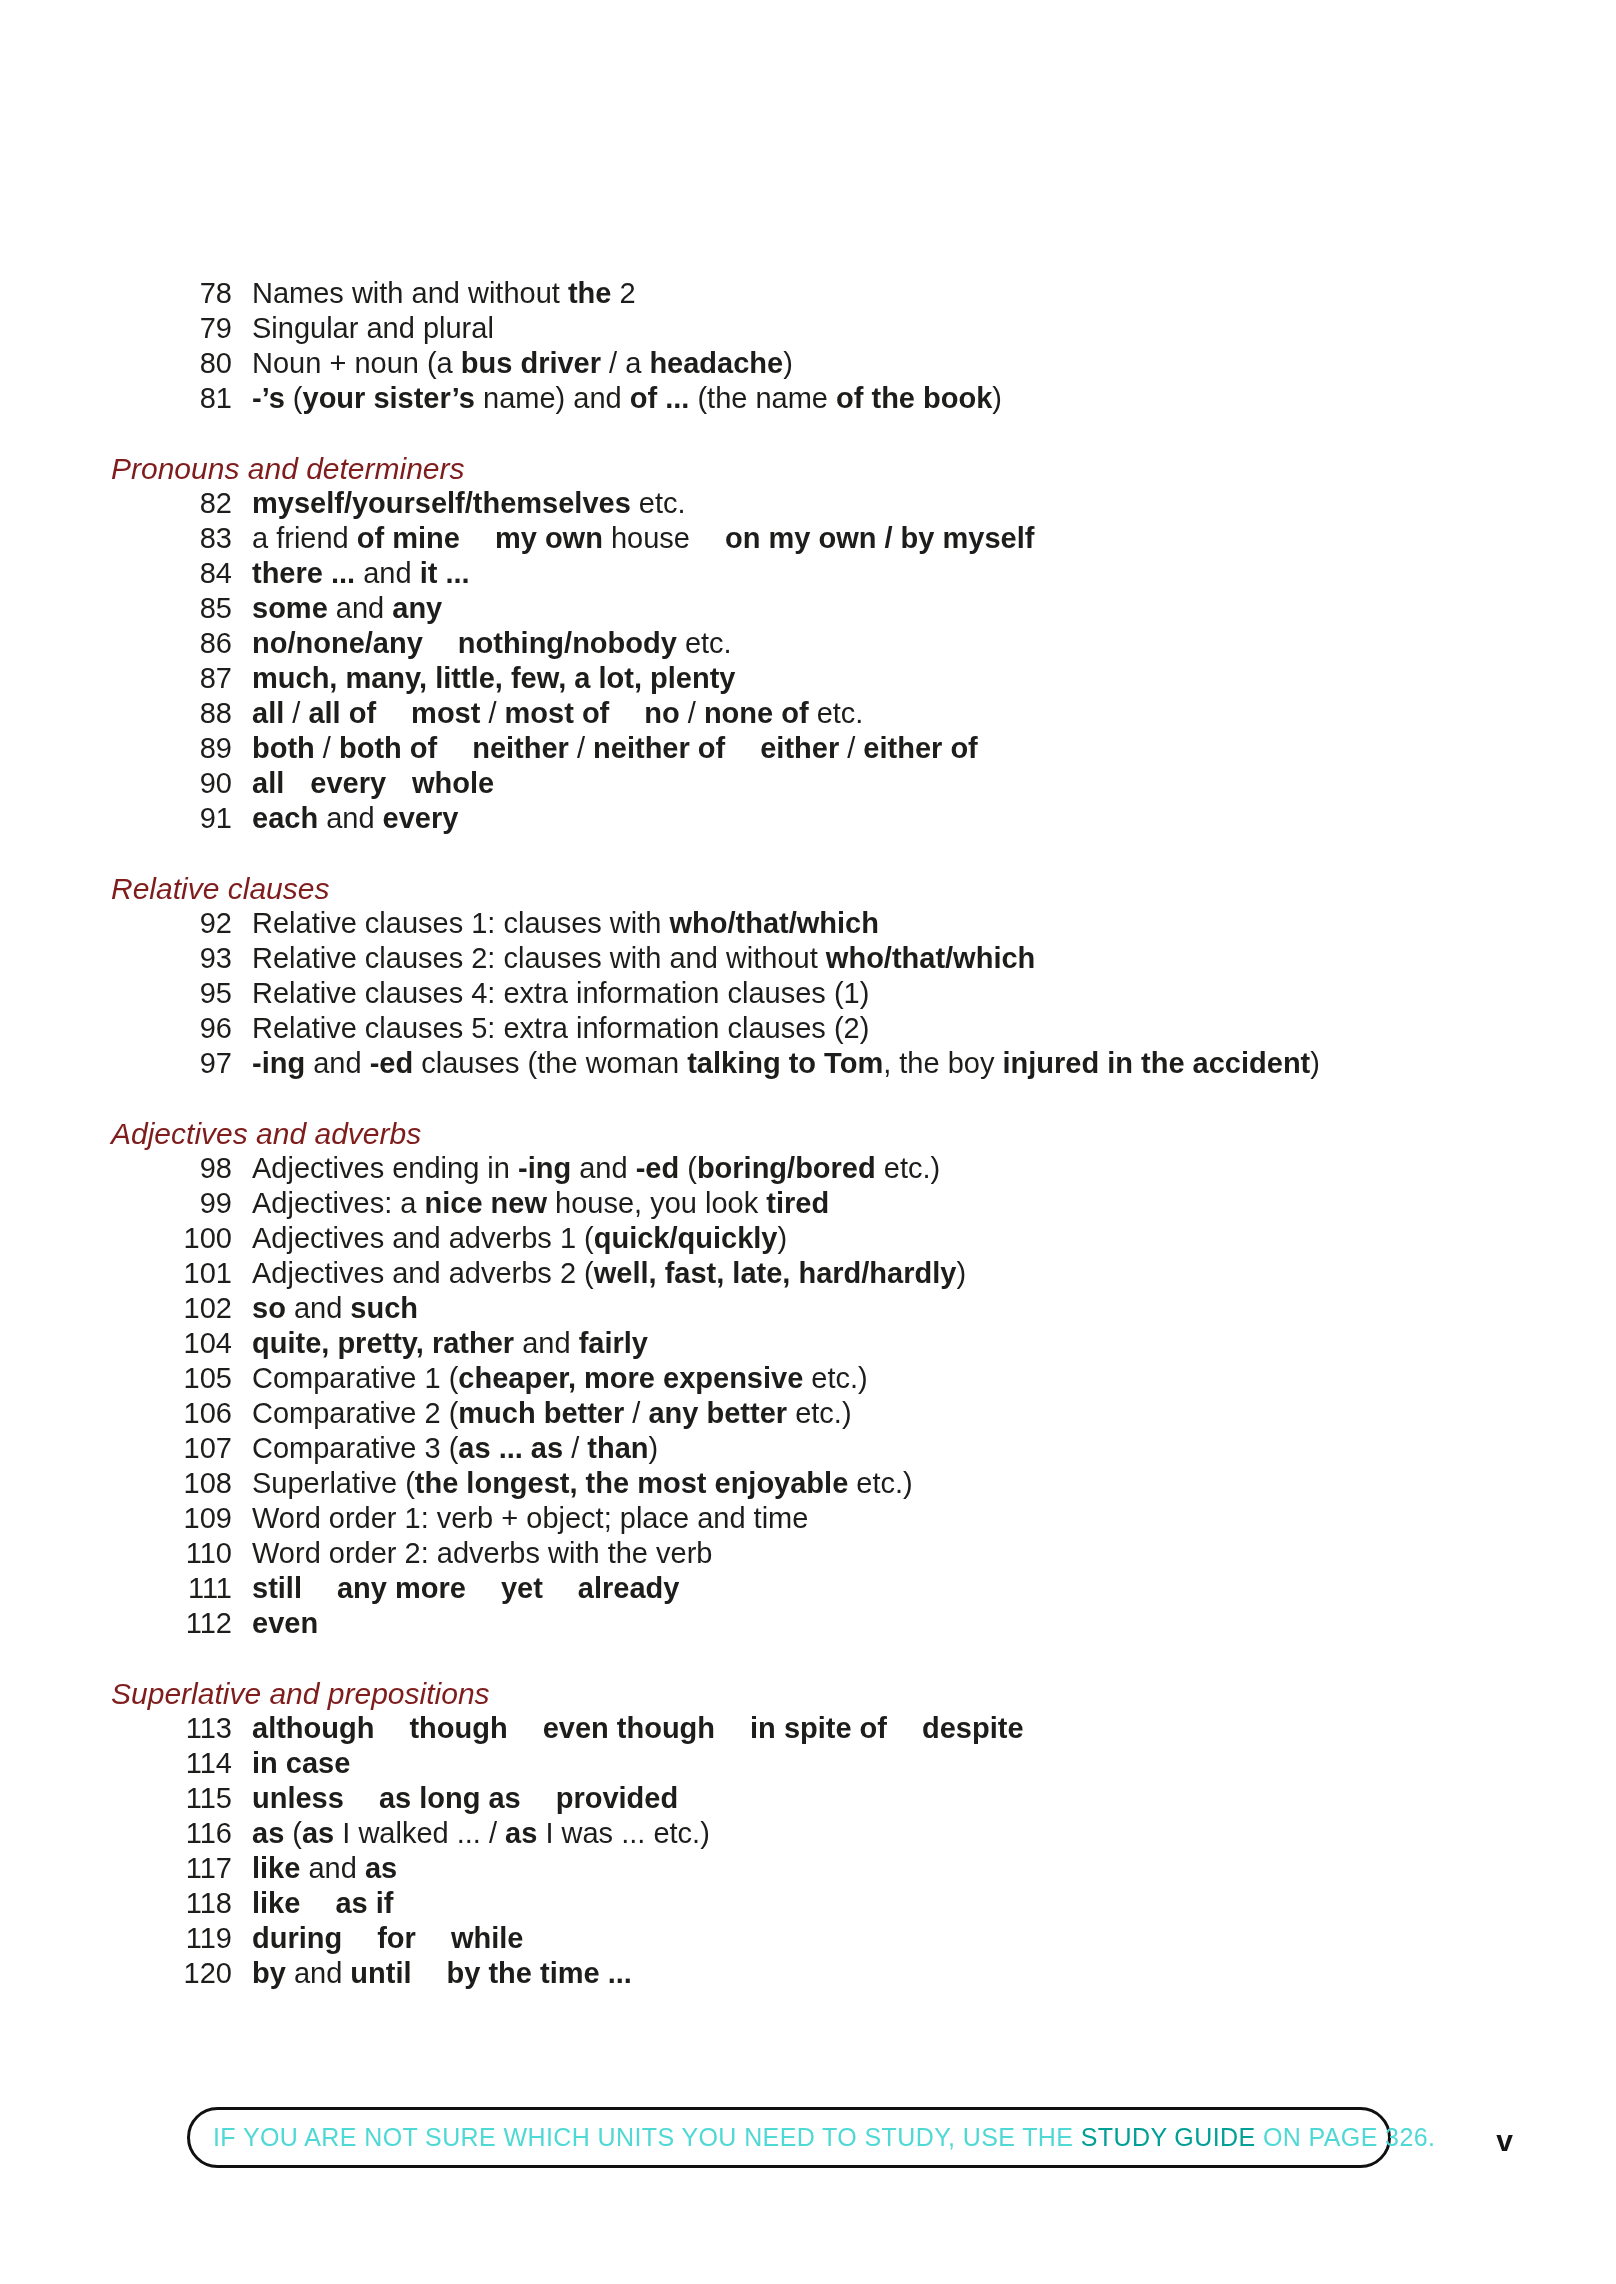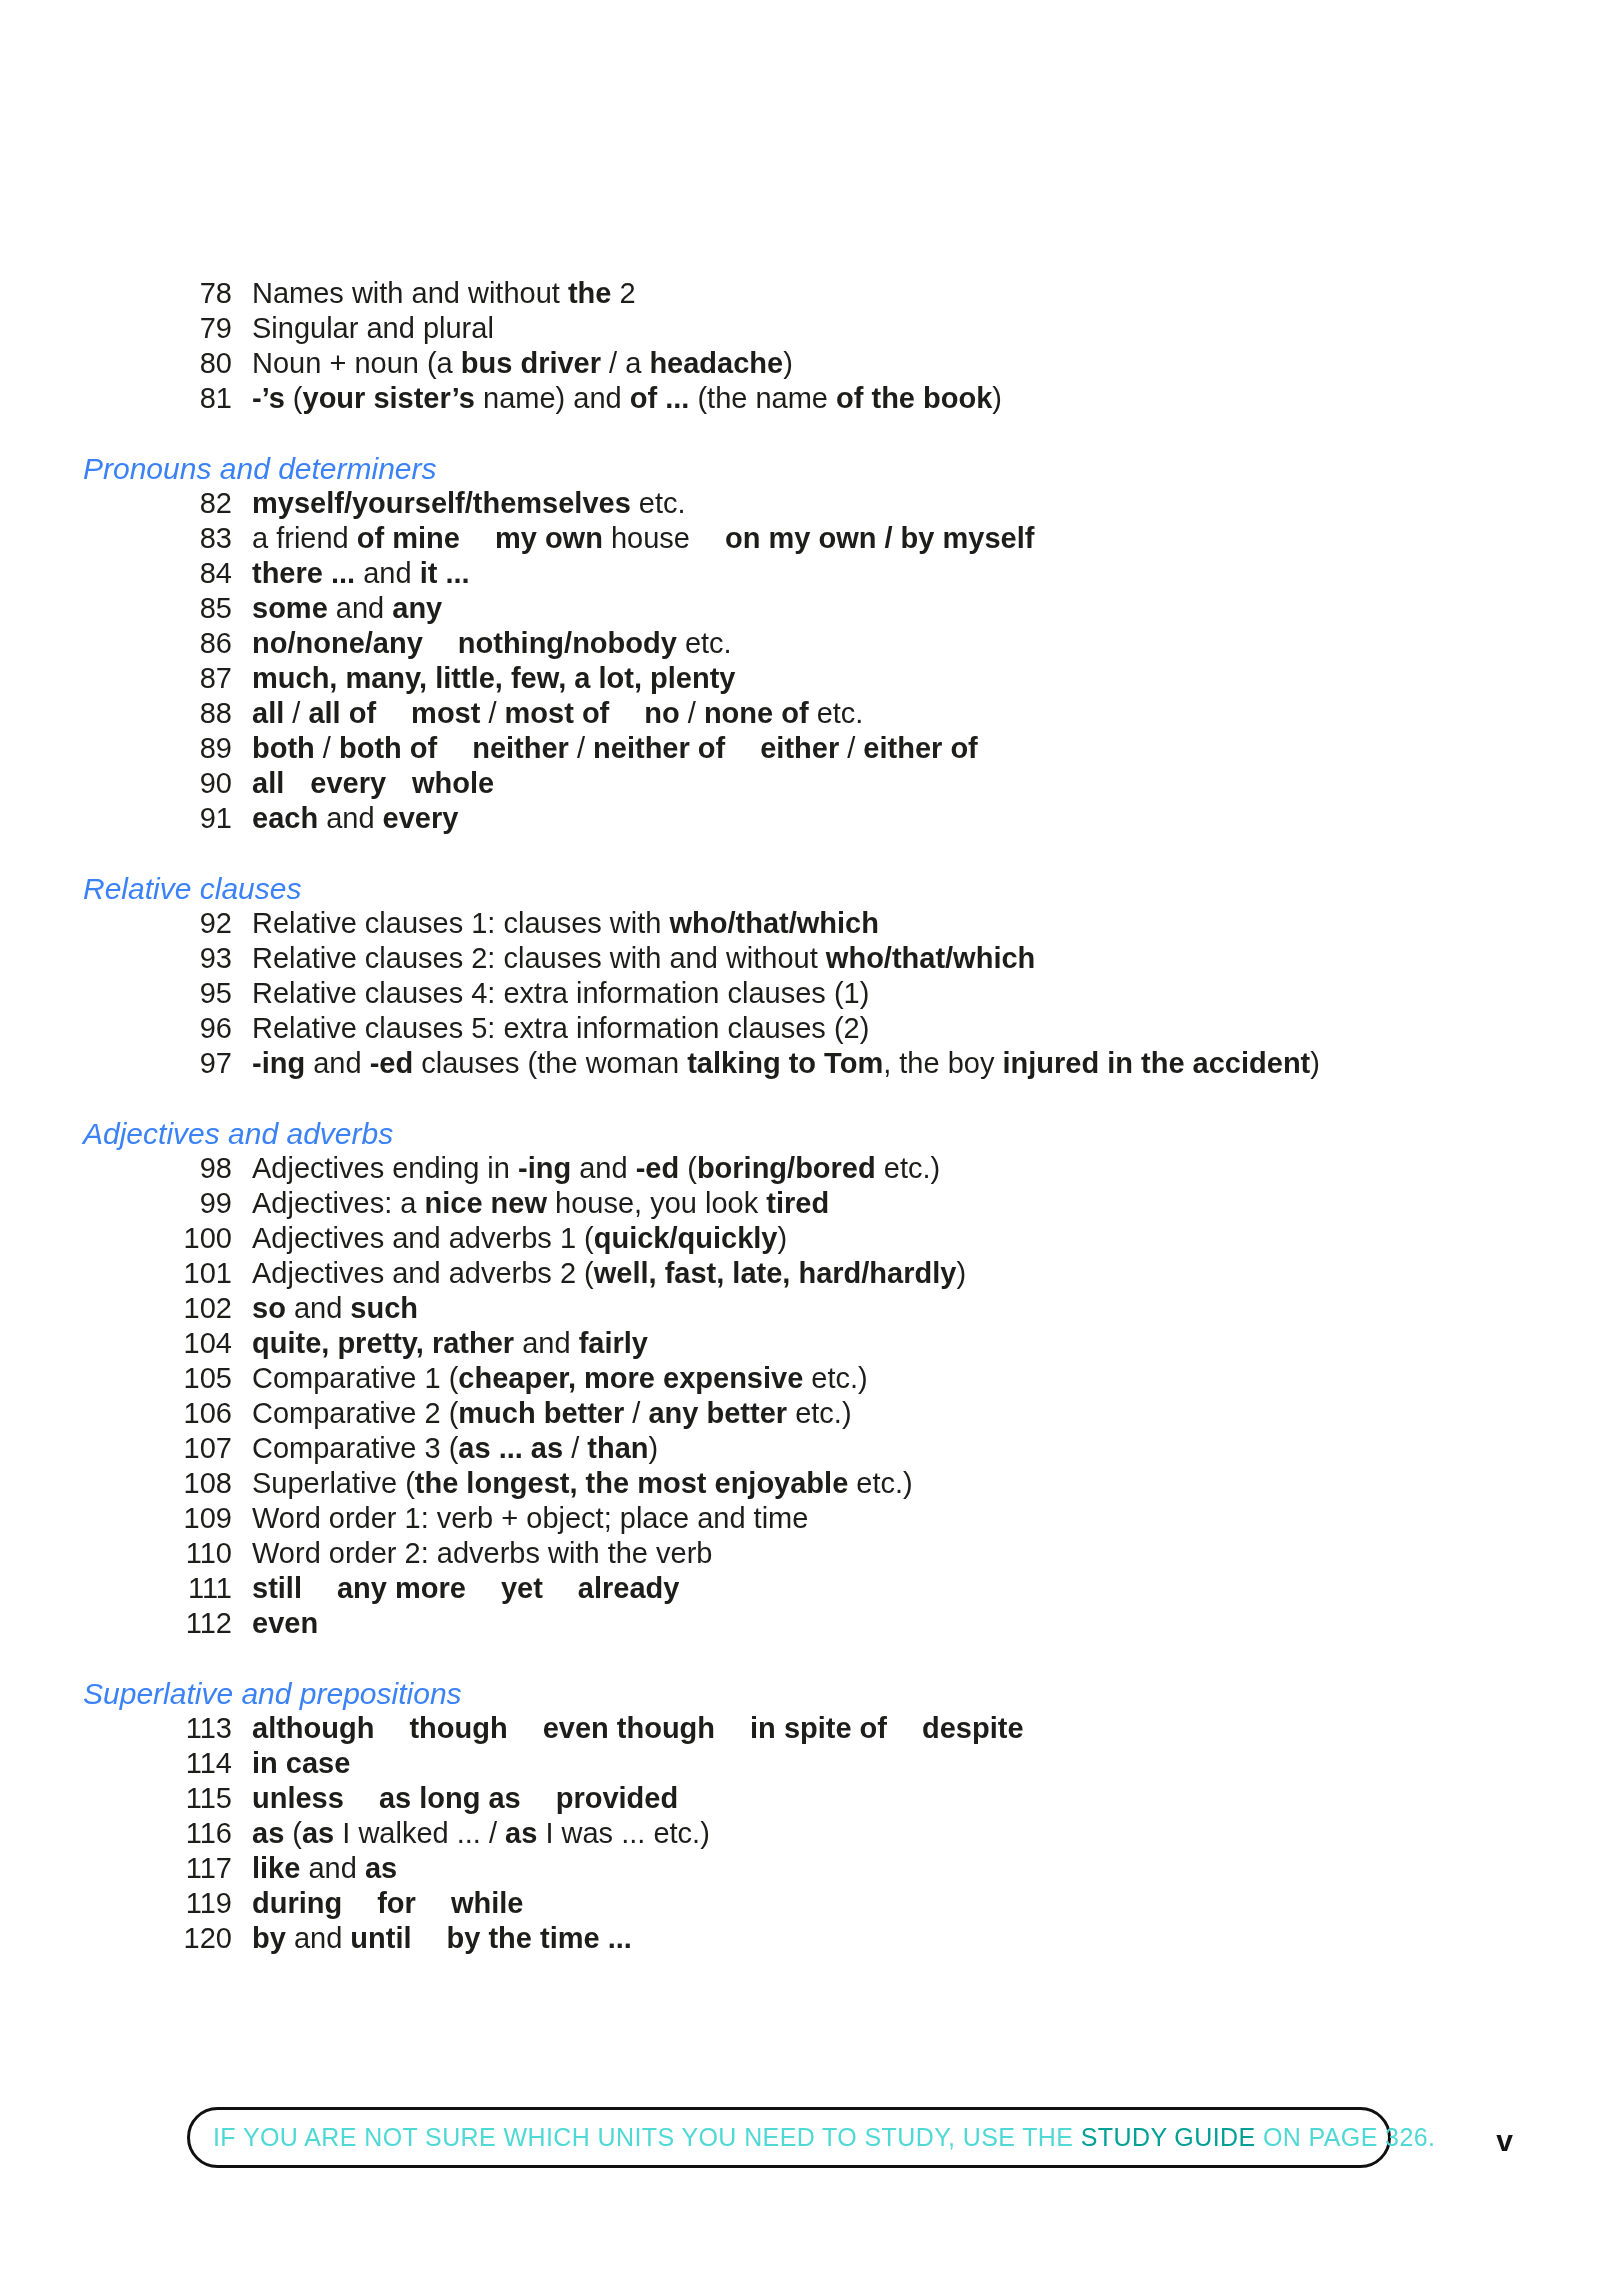--- a/index.html
+++ b/index.html
@@ -8,22 +8,22 @@
     font-family:"Liberation Sans",sans-serif;color:var(--ink,#1d1d1b);overflow:hidden;
   }
   .toc{position:absolute;left:0;top:276px;}
   .row{white-space:nowrap;font-size:29px;line-height:35px;height:35px;}
   .num{display:inline-block;width:232px;text-align:right;font-weight:400;}
   .txt{margin-left:20px;}
   .txt b{font-weight:700;}
   .g{display:inline-block;width:35px;}
   .g-sm{width:26px;}
   .heading{
-    margin-top:35px;padding-left:83px;font-style:italic;
-    font-size:30px;line-height:35px;height:35px;color:#3b82f6;
+    margin-top:35px;padding-left:111px;font-style:italic;
+    font-size:30px;line-height:35px;height:35px;color:#7f1d1d;
   }
   .note{
     position:absolute;left:187px;top:2107px;width:1204px;height:61px;
     box-sizing:border-box;border:3.8px solid #101010;border-radius:32px;
     display:flex;align-items:center;padding:0 23px;background:#ffffff;
     font-size:25px;letter-spacing:0.4px;white-space:nowrap;
   }
   .note .lt{color:var(--note-light,#4fd9d5);}
   .note .hl{color:var(--note-dark,#00a096);font-weight:400;}
   .pageno{
@@ -71,20 +71,21 @@
       <div class="row"><span class="num">109</span><span class="txt"><span>Word order 1: verb + object; place and time</span></span></div>
       <div class="row"><span class="num">110</span><span class="txt"><span>Word order 2: adverbs with the verb</span></span></div>
       <div class="row"><span class="num">111</span><span class="txt"><b>still</b><span class="g"></span><b>any more</b><span class="g"></span><b>yet</b><span class="g"></span><b>already</b></span></div>
       <div class="row"><span class="num">112</span><span class="txt"><b>even</b></span></div>
       <div class="heading">Superlative and prepositions</div>
       <div class="row"><span class="num">113</span><span class="txt"><b>although</b><span class="g"></span><b>though</b><span class="g"></span><b>even though</b><span class="g"></span><b>in spite of</b><span class="g"></span><b>despite</b></span></div>
       <div class="row"><span class="num">114</span><span class="txt"><b>in case</b></span></div>
       <div class="row"><span class="num">115</span><span class="txt"><b>unless</b><span class="g"></span><b>as long as</b><span class="g"></span><b>provided</b></span></div>
       <div class="row"><span class="num">116</span><span class="txt"><b>as</b><span> (</span><b>as</b><span> I walked ... / </span><b>as</b><span> I was ... etc.)</span></span></div>
       <div class="row"><span class="num">117</span><span class="txt"><b>like</b><span> and </span><b>as</b></span></div>
+      <div class="row"><span class="num">118</span><span class="txt"><b>like</b><span class="g"></span><b>as if</b></span></div>
       <div class="row"><span class="num">119</span><span class="txt"><b>during</b><span class="g"></span><b>for</b><span class="g"></span><b>while</b></span></div>
       <div class="row"><span class="num">120</span><span class="txt"><b>by</b><span> and </span><b>until</b><span class="g"></span><b>by the time ...</b></span></div>
     </div>
 
   <div class="note">
     <span><span class="lt">IF YOU ARE NOT SURE WHICH UNITS YOU NEED TO STUDY, USE THE </span><span class="hl">STUDY GUIDE</span><span class="lt"> ON PAGE 326.</span></span>
   </div>
 
   <div class="pageno">v</div>
 </div>

